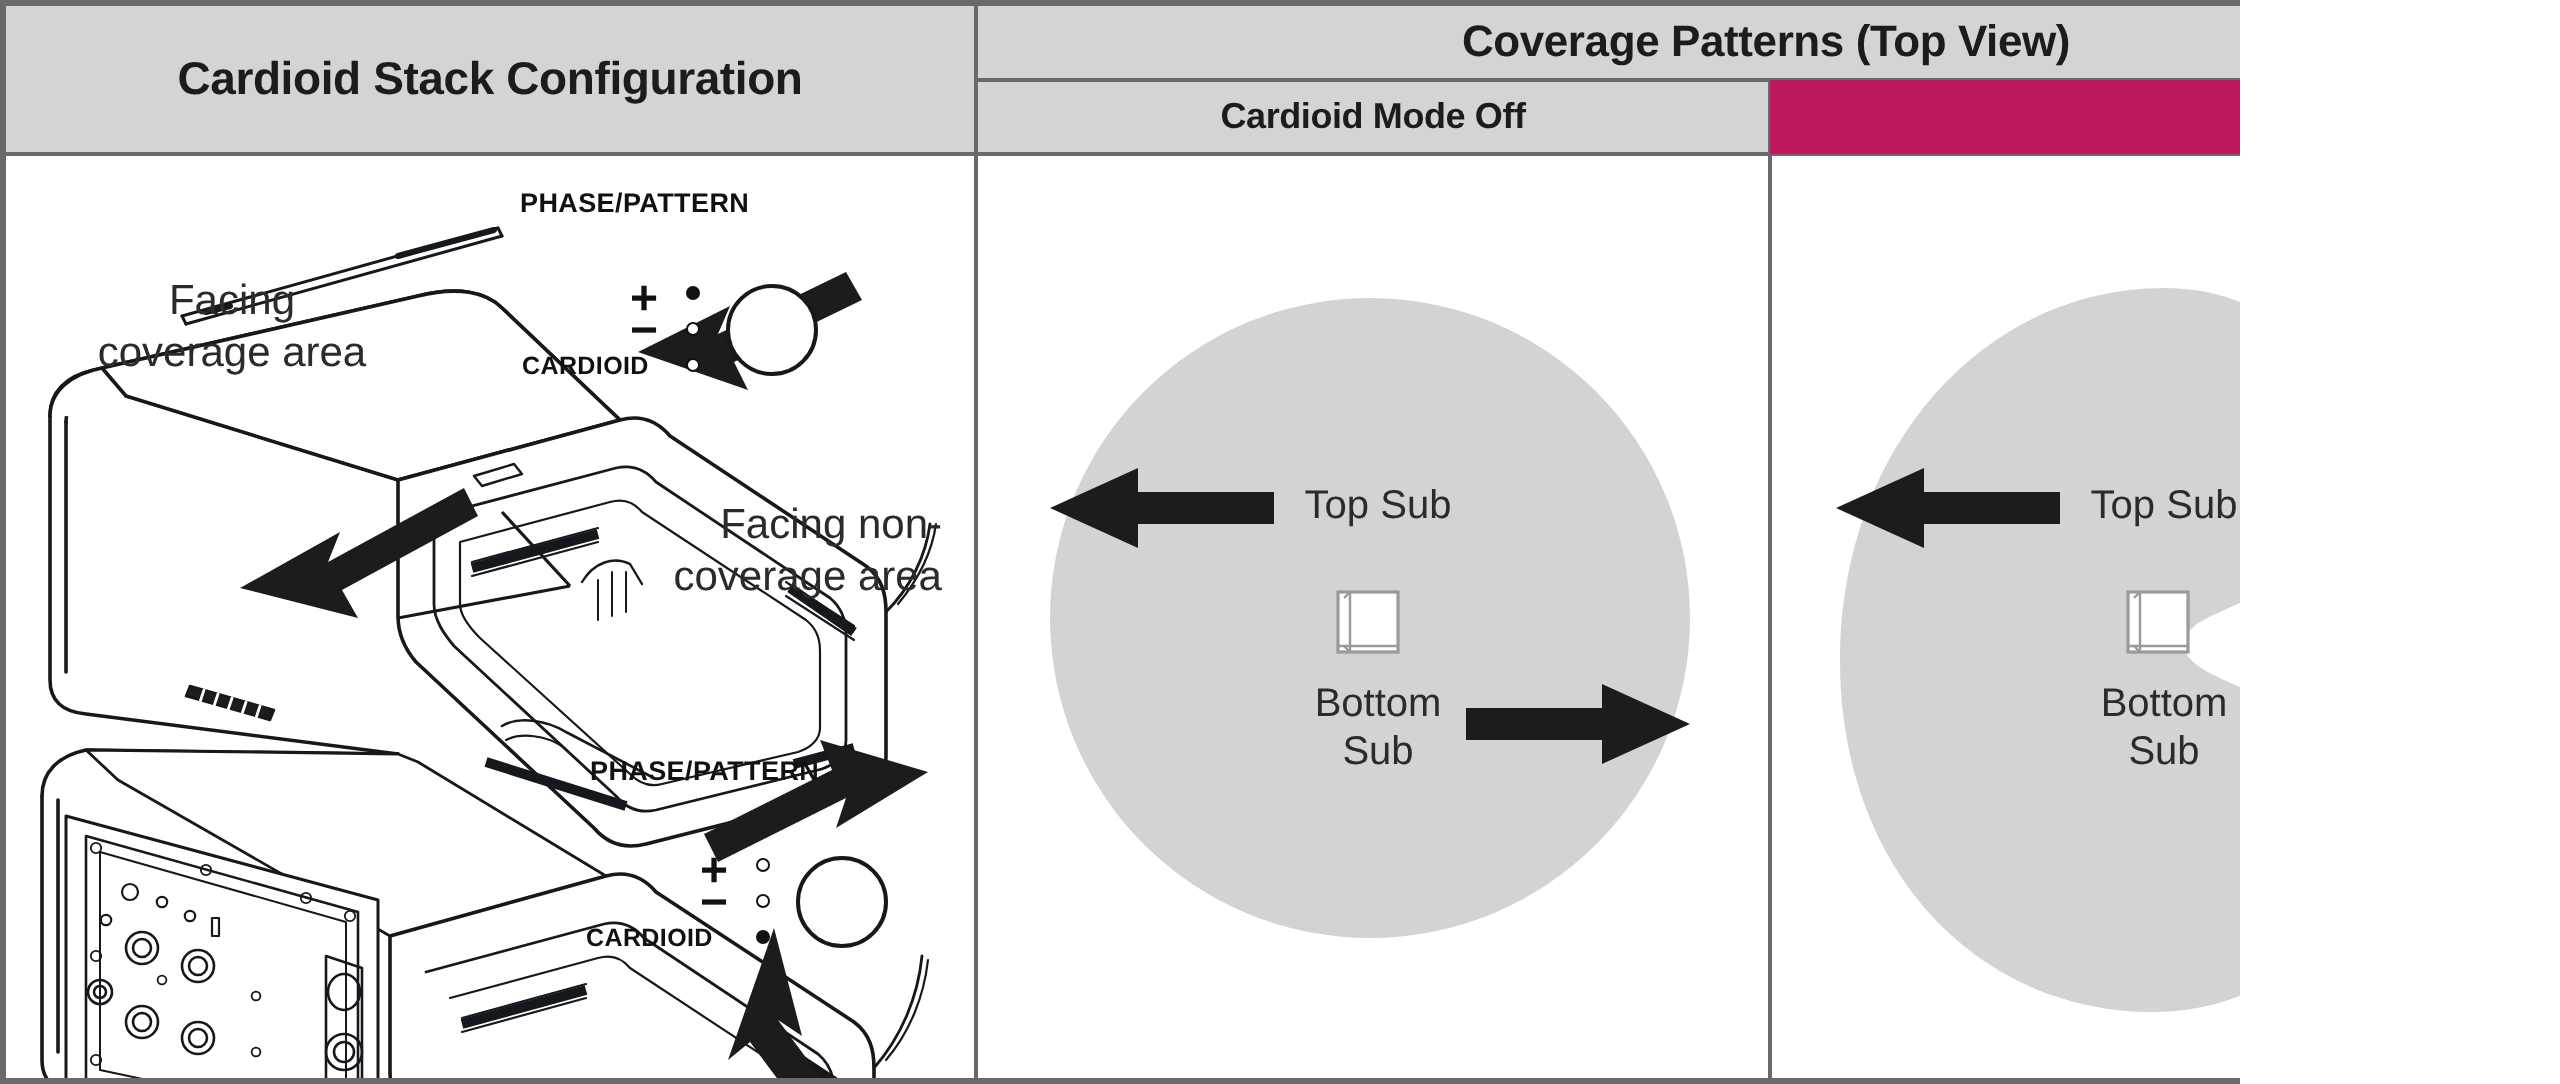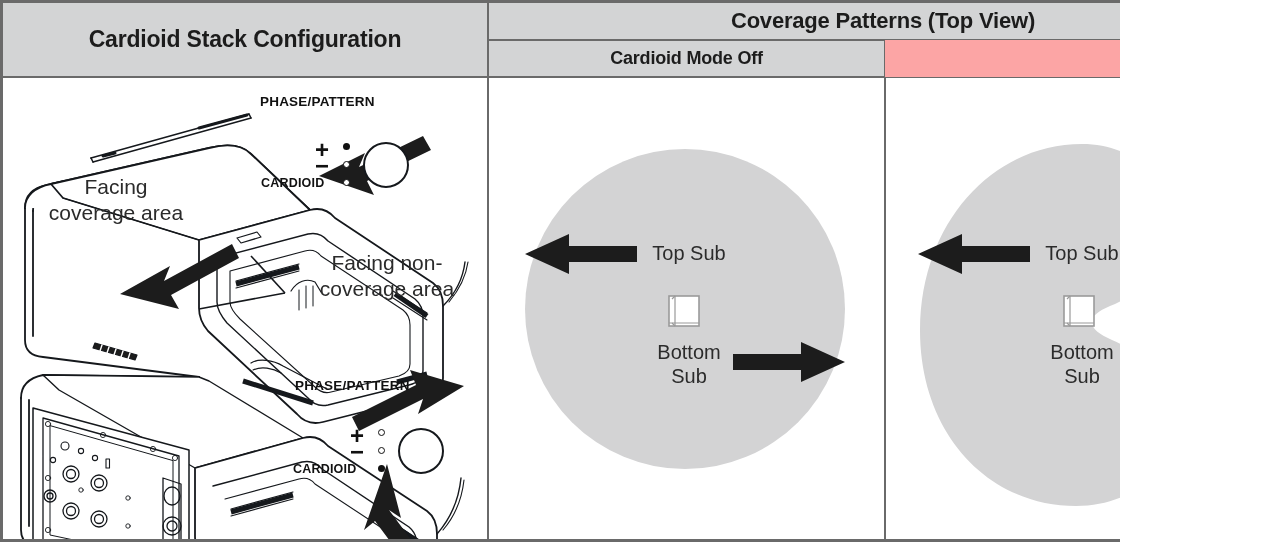--- a/index.html
+++ b/index.html
@@ -6,21 +6,21 @@
   html, body {
     margin: 0;
     padding: 0;
     background: #ffffff;
     font-family: "Liberation Sans", sans-serif;
   }
   #page {
     position: relative;
     width: 1120px;
     height: 542px;
-    background: #fca5a5;
+    background: #be185d;
     overflow: hidden;
     box-sizing: border-box;
   }
 
   
   .frame {
     position: absolute;
     left: 0; top: 0;
     width: 1280px; height: 542px;
     box-sizing: border-box;
@@ -281,24 +281,24 @@
 
       <polygon points="117,216 167,188 161,203 229,166 236,180 168,217 176,231" fill="#1c1c1c"></polygon>
 
       <polygon points="461,308 415,336 420,321 356,353 349,339 413,307 407,292" fill="#1c1c1c"></polygon>
 
       <polygon points="384,386 398,440 386,432 418,475 404,486 372,443 361,452" fill="#1c1c1c"></polygon>
 
       <polygon points="316,98 362,75 356,89 420,58 428,72 364,103 371,117" fill="#1c1c1c"></polygon>
     </svg>
 
-    <div class="pattern-label" style="left:28px; top:60px; width:170px; font-size:21px; color:#2b2b2b;margin-top:36px;">Facing
+    <div class="pattern-label" style="left:28px; top:60px; width:170px; font-size:21px; color:#2b2b2b;">Facing
 coverage area</div>
 
-    <div class="pattern-label" style="left:300px; top:172px; width:168px; font-size:21px; color:#2b2b2b;">Facing non-
+    <div class="pattern-label" style="left:300px; top:172px; width:168px; font-size:21px; color:#2b2b2b;text-align:right;">Facing non-
 coverage area</div>
 
     <div style="position:absolute; left:257px; top:16px; font-size:13.5px; font-weight:bold; color:#111; letter-spacing:0.2px;">PHASE/PATTERN</div>
 
     <div style="position:absolute; left:300px; top:62px; width:130px; height:52px;">
       <span style="position:absolute; left:12px; top:-2px; font-size:24px; font-weight:bold; color:#111; line-height:1;">+</span>
       <span style="position:absolute; left:12px; top:14px; font-size:24px; font-weight:bold; color:#111; line-height:1;">−</span>
       <span style="position:absolute; left:-42px; top:36px; font-size:12.5px; font-weight:bold; color:#111; letter-spacing:0.2px;">CARDIOID</span>
 
       <span style="position:absolute; left:40px; top:3px; width:7px; height:7px; border-radius:50%; background:#111;"></span>

